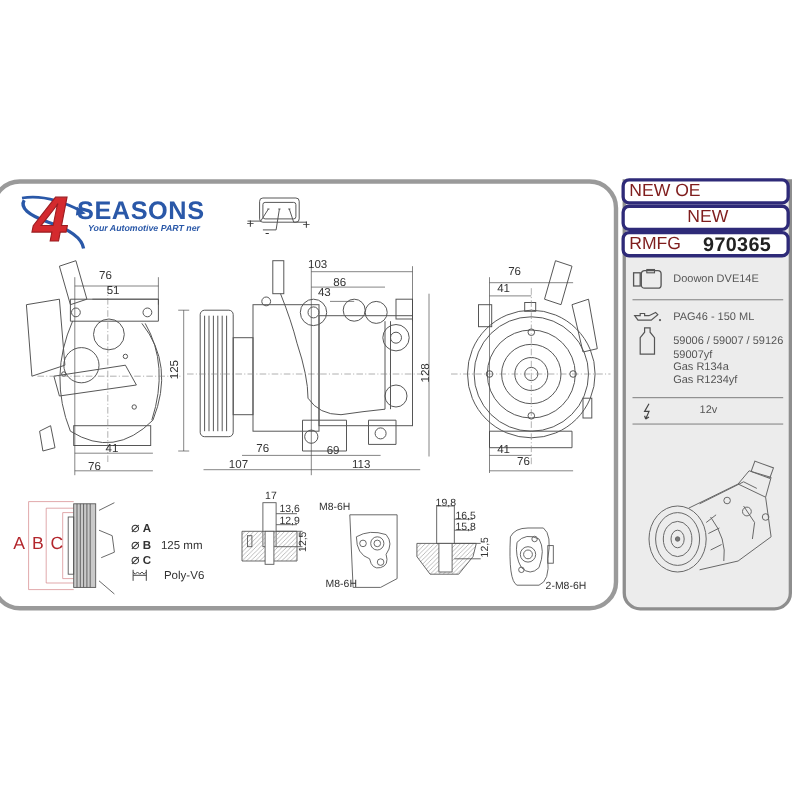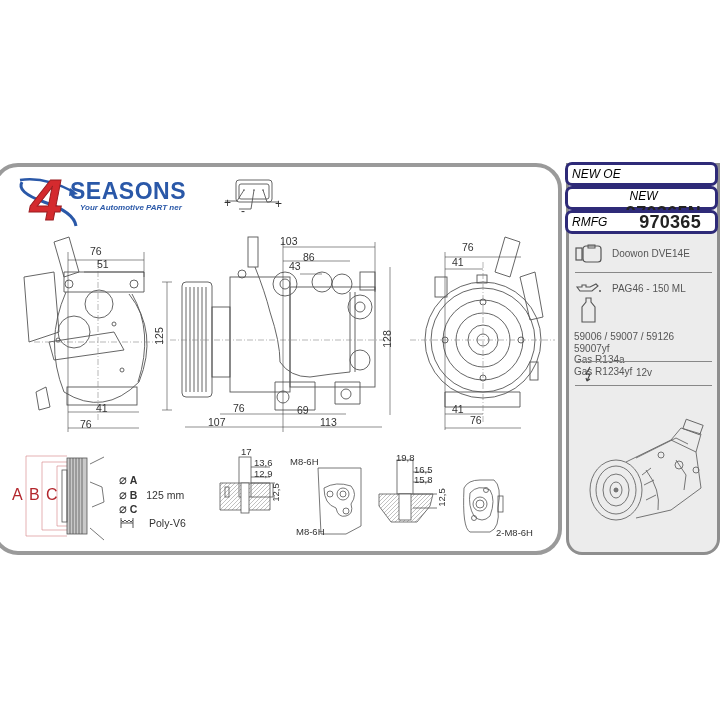--- a/index.html
+++ b/index.html
@@ -1,20 +1,20 @@
 <!DOCTYPE html>
 <html><head>
 <meta charset="utf-8">
 <style>
   html, body { margin:0; padding:0; background:#ffffff; }
   body { width:720px; height:720px; position:relative; overflow:hidden; font-family:"Liberation Sans", sans-serif; color:#333; }
   .main-panel { position:absolute; left:-8px; top:163px; width:570px; height:392px; border:4px solid #9a9a9a; border-radius:26px; background:#fff; box-sizing:border-box; }
   .side-panel { position:absolute; left:566px; top:163px; width:154px; height:392px; border:3px solid #8e8e8e; border-left:3px solid #8e8e8e; border-radius:0 0 16px 16px; background:#ececec; box-sizing:border-box; }
   .hdr-box { position:absolute; left:565px; width:153px; height:24px; border:3px solid #2e2a78; border-radius:7px; background:#fff; box-sizing:border-box; display:flex; align-items:center; padding-left:4px; }
-  .hdr-label { font-size:12px; color:#000000;font-style:italic; }
+  .hdr-label { font-size:16px; color:#7f1d1d; }
   .hdr-value { font-size:18px; font-weight:bold; color:#222; margin-left:auto; margin-right:14px; letter-spacing:0.3px; }
   .spec-row { position:absolute; left:570px; width:144px; display:flex; font-size:10px; color:#555; }
   .spec-ico { width:38px; display:flex; justify-content:center; }
   .spec-sep { position:absolute; left:575px; width:137px; height:1px; background:#888; }
   .dim { position:absolute; font-size:10.5px; color:#333; white-space:nowrap; }
   .dimv { position:absolute; font-size:10.5px; color:#333; transform:rotate(-90deg); transform-origin:center; white-space:nowrap; }
   .abc { position:absolute; font-size:16px; color:#b3262c; font-weight:normal; }
   .leg { position:absolute; font-size:10.5px; color:#333; }
   svg { position:absolute; overflow:visible; }
 </style>
@@ -51,21 +51,21 @@
 
 <div class="spec-row" style="top:283px;">
   <span class="spec-ico">
     <svg width="26" height="12" style="position:relative" viewBox="0 0 26 12">
         <path d="M1 4 h5 v-2 h4 v2 h4 l6 -3 l2 2 l-6 5 h-12 z" fill="none" stroke="#555" stroke-width="1.1"></path>
         <circle cx="24" cy="8" r="1" fill="#555"></circle>
       </svg>
   </span>
   <span style="margin-left:4px">PAG46 - 150 ML</span>
 </div>
-<div class="spec-row" style="top:305px;flex-direction:column;">
+<div class="spec-row" style="top:305px;">
   <span class="spec-ico">
     <svg width="16" height="26" style="position:relative;top:-8px" viewBox="0 0 16 26">
         <path d="M5 1 h5 v4 l4 5 v15 h-13 v-15 l4 -5 z" fill="none" stroke="#555" stroke-width="1.1"></path>
       </svg>
   </span>
   <div style="margin-left:4px;line-height:11.5px">
     <div>59006 / 59007 / 59126</div>
     <div>59007yf</div>
     <div>Gas R134a</div>
     <div>Gas R1234yf</div>

